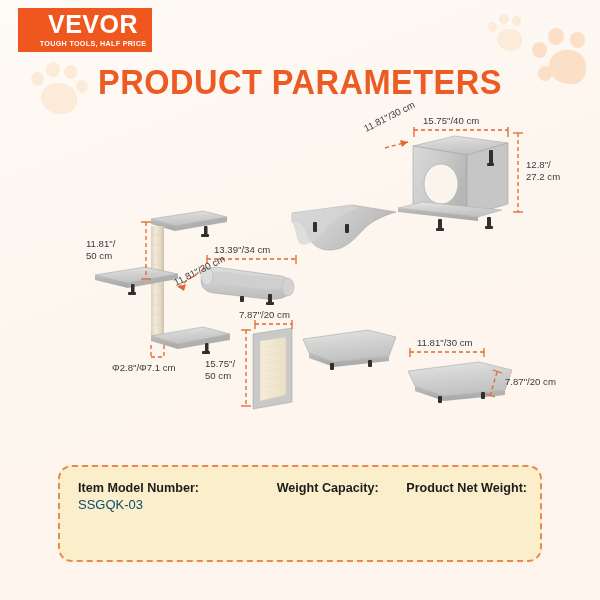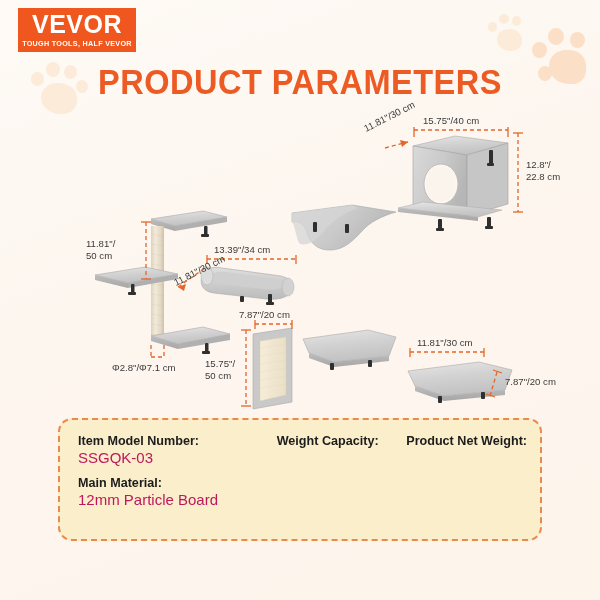--- a/index.html
+++ b/index.html
@@ -7,60 +7,60 @@
     width:600px;height:600px;
     background:#fdf7f1;
     font-family:"Liberation Sans",sans-serif;
     overflow:hidden;
     position:relative;
   }
   #page{position:absolute;inset:0;background:linear-gradient(160deg,#fefaf5 0%,#fdf6ef 45%,#fdf4ec 100%);}
 
   
   .logo{position:absolute;left:18px;top:8px;width:118px;height:44px;background:#f0571f;
-        display:flex;flex-direction:column;align-items:center;justify-content:center;}
+        display:flex;flex-direction:column;align-items:center;justify-content:center;padding-left:16px;}
   .logo-word{color:#fff;font-weight:bold;font-size:25px;letter-spacing:.5px;line-height:1;
              font-family:"Liberation Sans",sans-serif;}
   .logo-tag{color:#fff;font-size:7.2px;font-weight:bold;letter-spacing:.3px;margin-top:2px;}
 
   
   .title{position:absolute;left:0;right:0;top:62px;text-align:center;color:#ed5b24;
          font-size:35px;font-weight:bold;letter-spacing:.5px;
          font-family:"Liberation Sans",sans-serif;
          transform:scaleX(.93);}
 
   
   .paw{position:absolute;}
   .paw i{position:absolute;border-radius:50%;background:#fbdfc6;display:block;}
   .paw.pale i{background:#fcebd8;}
 
   
   .dim{position:absolute;color:#3a3a3a;font-size:9.6px;line-height:12px;white-space:nowrap;
        font-family:"Liberation Sans",sans-serif;}
 
   
-  .specbox{position:absolute;left:58px;top:418px;width:484px;height:123px;
+  .specbox{position:absolute;left:58px;top:465px;width:484px;height:97px;
            background:#fbeecb;border:2px dashed #e88a4e;border-radius:14px;box-sizing:border-box;}
   .specgrid{position:absolute;inset:0;padding:13px 0 0 18px;box-sizing:border-box;}
   .srow{display:flex;margin-bottom:9px;}
   .scell{}
   .slabel{color:#1c1c1c;font-size:12.6px;font-weight:bold;line-height:16px;white-space:nowrap;}
-  .svalue{color:#be185d;font-size:15px;line-height:16px;white-space:nowrap;margin-top:1px;}
+  .svalue{color:#0c4a6e;font-size:13px;line-height:16px;white-space:nowrap;margin-top:1px;}
   .c1{width:185px;}
   .c2{width:155px;margin-left:44px;}
   .c3{width:160px;}
 </style>
 </head>
 <body>
 
 <div id="page">
 
   <div class="logo">
     <div class="logo-word">VEVOR</div>
-    <div class="logo-tag">TOUGH TOOLS, HALF VEVOR</div>
+    <div class="logo-tag">TOUGH TOOLS, HALF PRICE</div>
   </div>
 
   <div class="paw pale" style="left:30px;top:62px;width:62px;height:56px;">
     <i style="left:16px;top:0;width:14px;height:15px;"></i>
     <i style="left:34px;top:3px;width:13px;height:14px;"></i>
     <i style="left:1px;top:10px;width:13px;height:14px;"></i>
     <i style="left:46px;top:18px;width:12px;height:13px;"></i>
     <i style="left:11px;top:21px;width:36px;height:31px;border-radius:48% 52% 44% 56%;"></i>
   </div>
 
@@ -274,21 +274,21 @@
   <div class="dim" style="left:362px;top:124px;transform:rotate(-27deg);transform-origin:left top;">
     <span>11.81"/30 cm</span>
   </div>
 
   <div class="dim" style="left:423px;top:115px;">
     <span>15.75"/40 cm</span>
   </div>
 
   <div class="dim" style="left:526px;top:159px;">
     <div>12.8"/</div>
-    <div>22.8 cm</div>
+    <div>27.2 cm</div>
   </div>
 
   <div class="dim" style="left:86px;top:238px;">
     <div>11.81"/</div>
     <div>50 cm</div>
   </div>
 
   <div class="dim" style="left:172px;top:278px;transform:rotate(-27deg);transform-origin:left top;">
     <span>11.81"/30 cm</span>
   </div>
@@ -328,22 +328,18 @@
         </div>
         <div class="scell c2">
           <div class="slabel">Weight Capacity:</div>
         </div>
         <div class="scell c3">
           <div class="slabel">Product Net Weight:</div>
         </div>
       </div>
 
       <div class="srow">
-        <div class="scell c1">
-          <div class="slabel">Main Material:</div>
-          <div class="svalue">12mm Particle Board</div>
-        </div>
       </div>
 
     </div>
   </div>
 
 </div>
 
 </body></html>

